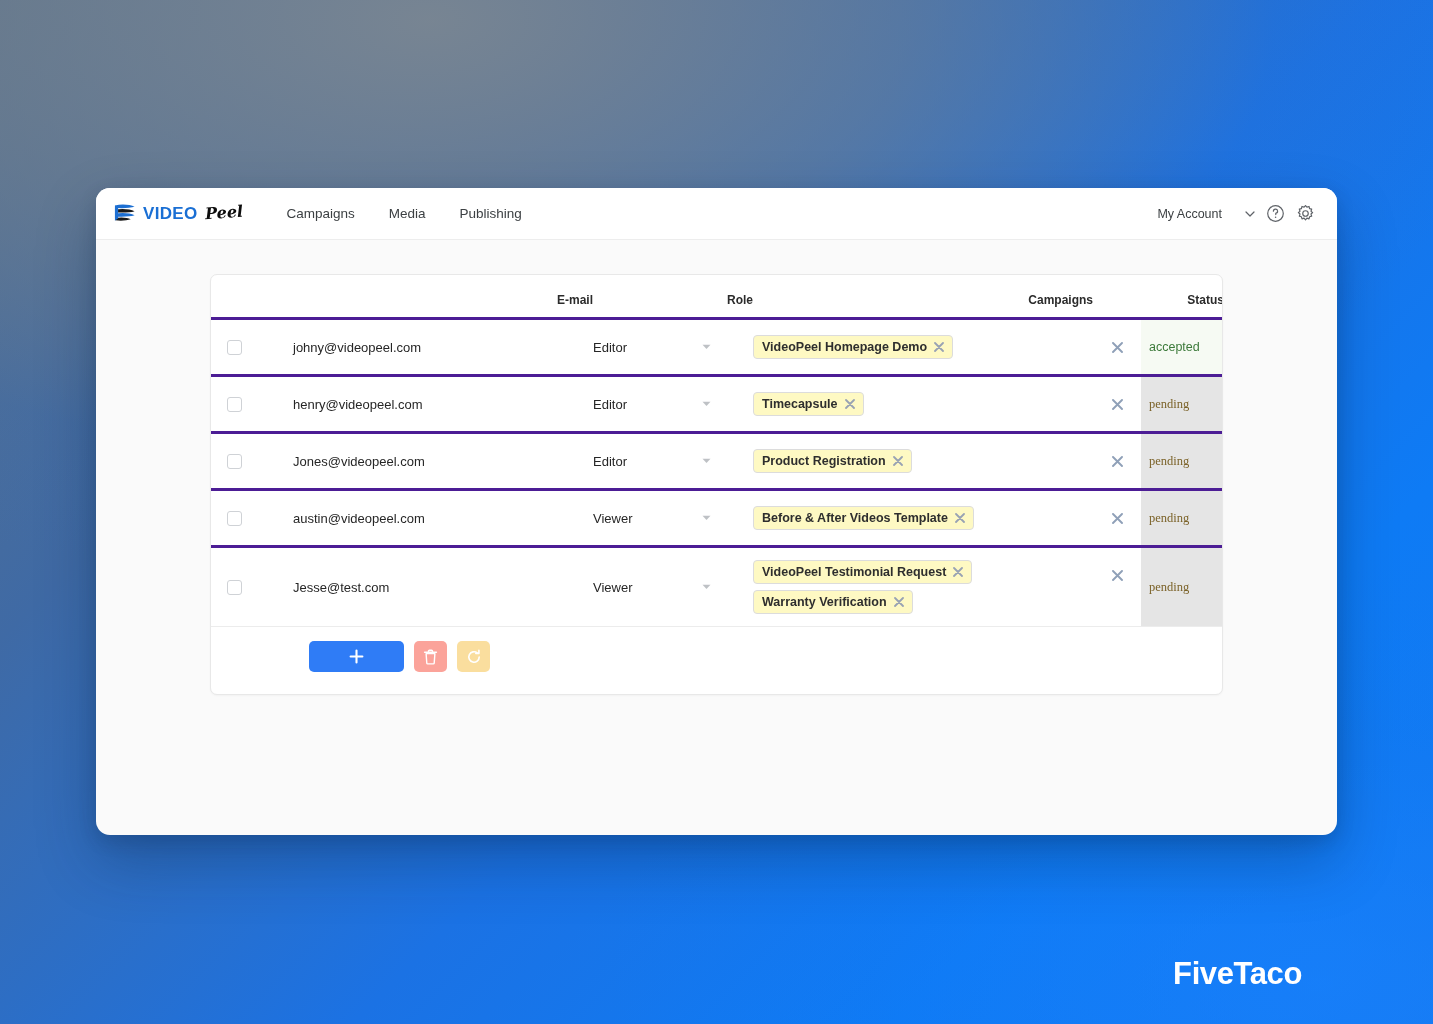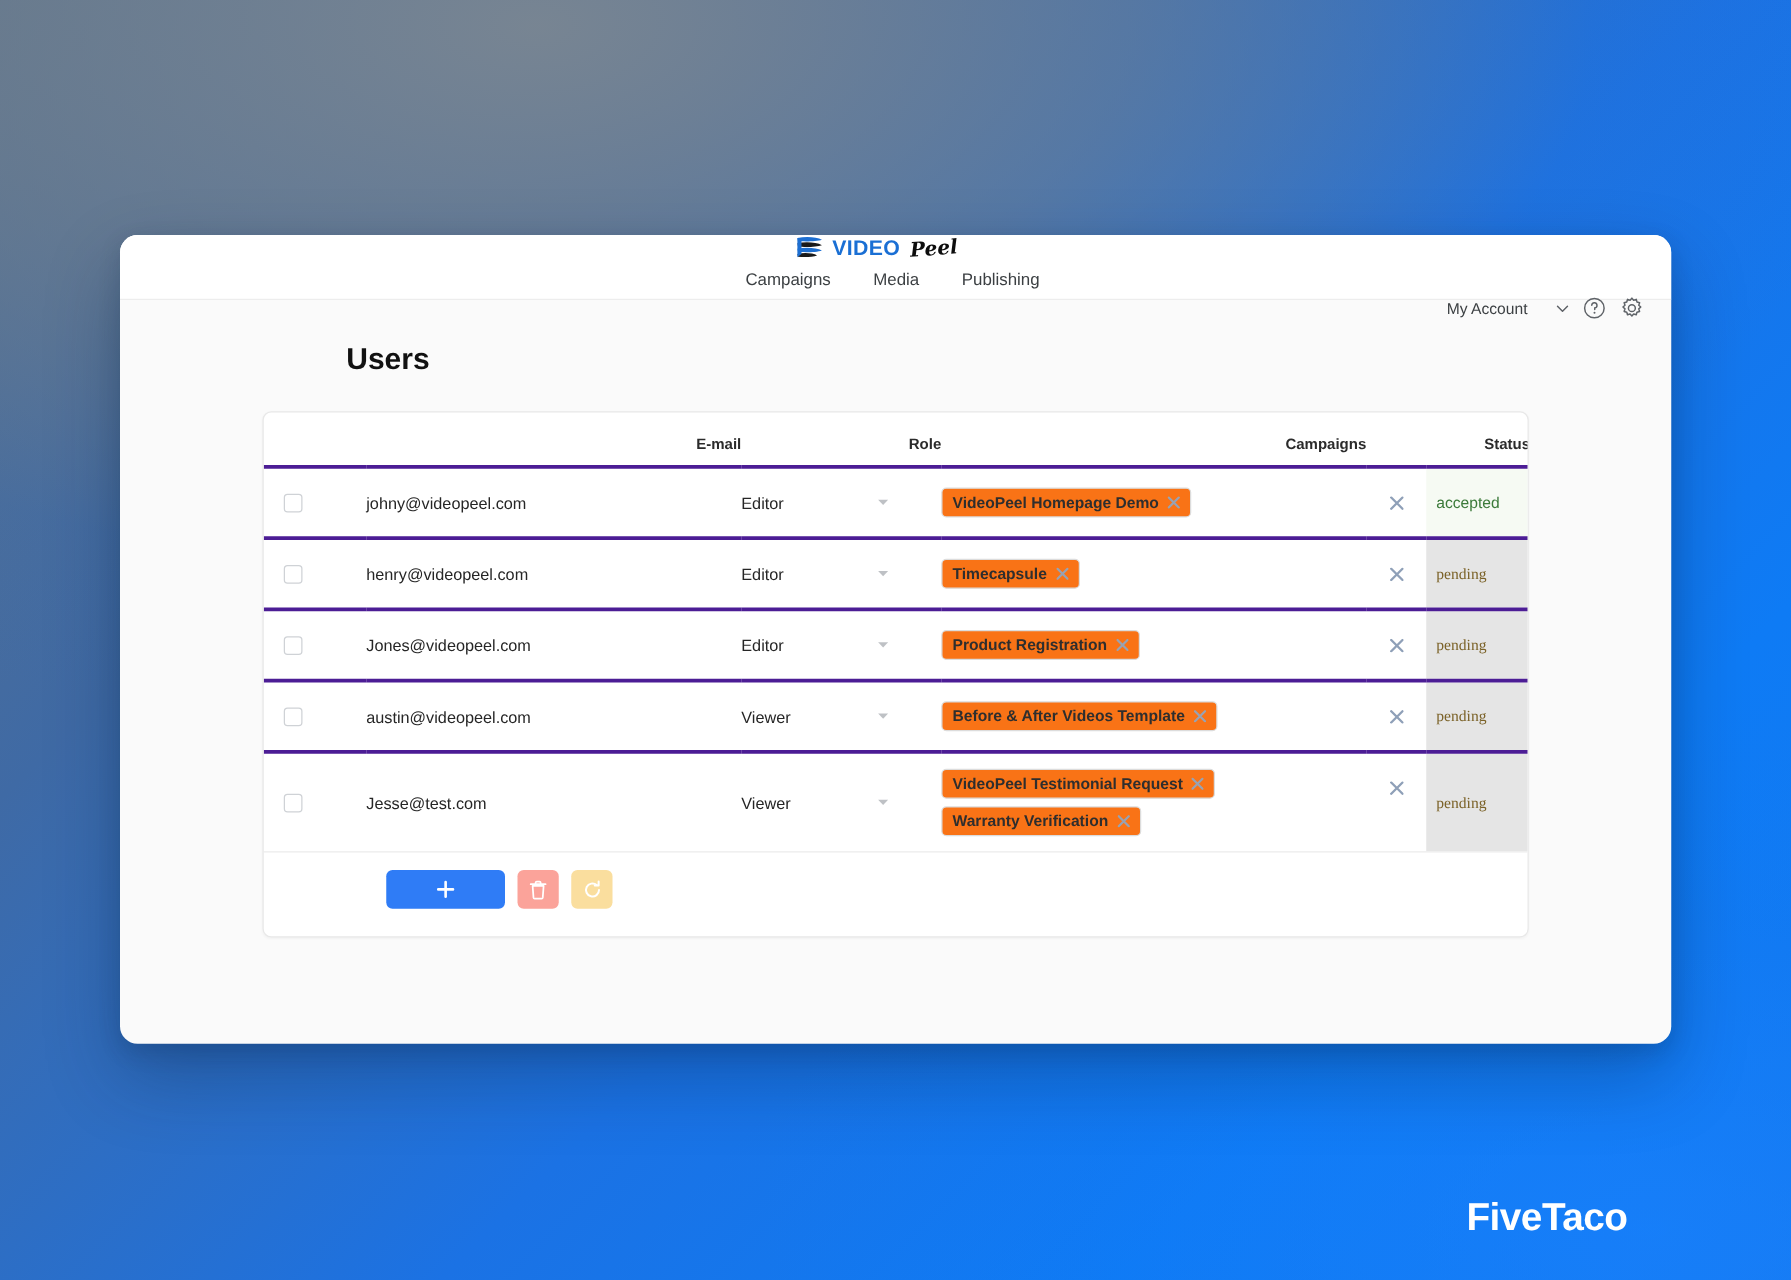--- a/index.html
+++ b/index.html
@@ -45,21 +45,20 @@
   }
 
   
   .navbar {
     height: 52px;
     background: #ffffff;
     border-bottom: 1px solid #ededed;
     display: flex;
     align-items: center;
     padding: 0 22px 0 17px;
-    flex-direction: column;
   }
   .brand { display: flex; align-items: center; gap: 7px; margin-right: 26px; }
   .brand-mark { width: 23px; height: 22px; display: block; }
   .brand-word {
     font-size: 17px; font-weight: 700; letter-spacing: 0.3px;
     color: #1a6fd4;
   }
   .brand-script {
     font-family: "DejaVu Serif", serif;
     font-style: italic; font-weight: 700;
@@ -128,21 +127,21 @@
 
   .role-select {
     display: flex; align-items: center; justify-content: space-between;
     width: 118px; font-size: 13px; color: #262626; cursor: pointer; gap: 13px;
   }
   .caret { width: 9px; height: 6px; display:block; opacity: .55; }
 
   .tags { display: flex; flex-direction: column; align-items: flex-start; gap: 6px; }
   .tag {
     display: inline-flex; align-items: center; gap: 7px;
-    background: #f97316; border: 1px solid #dcdcdc; border-radius: 4px;
+    background: #fef9c3; border: 1px solid #dcdcdc; border-radius: 4px;
     padding: 4px 8px; font-size: 12.5px; font-weight: 700; color: #2e2e2e;
     white-space: nowrap;
   }
   .tag-x { width: 10px; height: 10px; display: block; cursor: pointer; }
 
   .row-x { width: 11px; height: 11px; display: block; margin: 0 auto; cursor: pointer; }
   td.status-cell { padding: 0; }
   .status-inner {
     display: flex; align-items: center; height: 54px;
     padding-left: 8px; font-size: 12.5px;
@@ -218,21 +217,20 @@
       <svg class="icon-btn" viewBox="0 0 20 20">
         <g fill="none" stroke="#5f6368" stroke-width="1.25" stroke-linejoin="round">
           <circle cx="10" cy="10" r="2.9"></circle>
           <path d="M10 1.6 l1.5 1.7 2.2-0.7 0.6 2.2 2.2 0.6 -0.7 2.2 1.7 1.5 -1.7 1.5 0.7 2.2 -2.2 0.6 -0.6 2.2 -2.2-0.7 -1.5 1.7 -1.5-1.7 -2.2 0.7 -0.6-2.2 -2.2-0.6 0.7-2.2 -1.7-1.5 1.7-1.5 -0.7-2.2 2.2-0.6 0.6-2.2 2.2 0.7 Z"></path>
         </g>
       </svg>
     </div>
   </div>
 
   <div class="page">
-    <div class="page-title">Users</div>
 
     <div class="card">
 
       <table class="users">
         <colgroup>
           <col class="col-check">
             <col class="col-email">
             <col class="col-role">
           <col class="col-camp">
             <col class="col-x">

